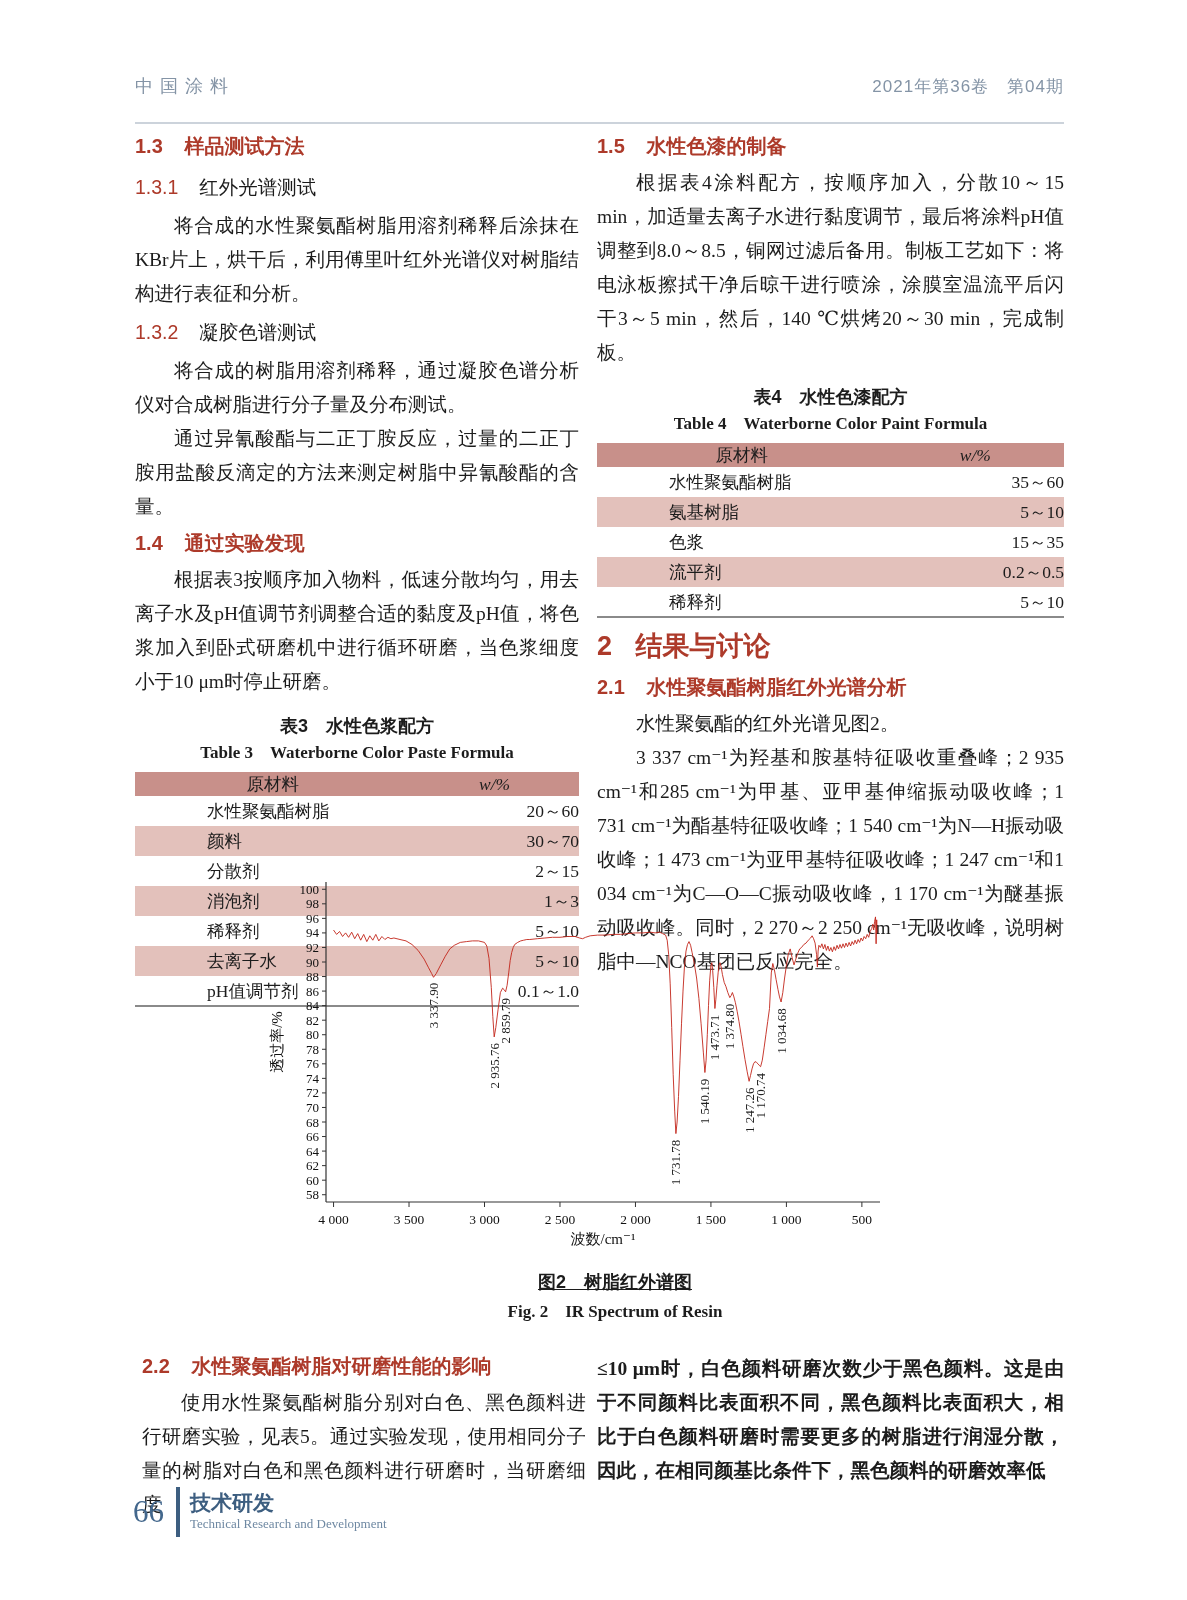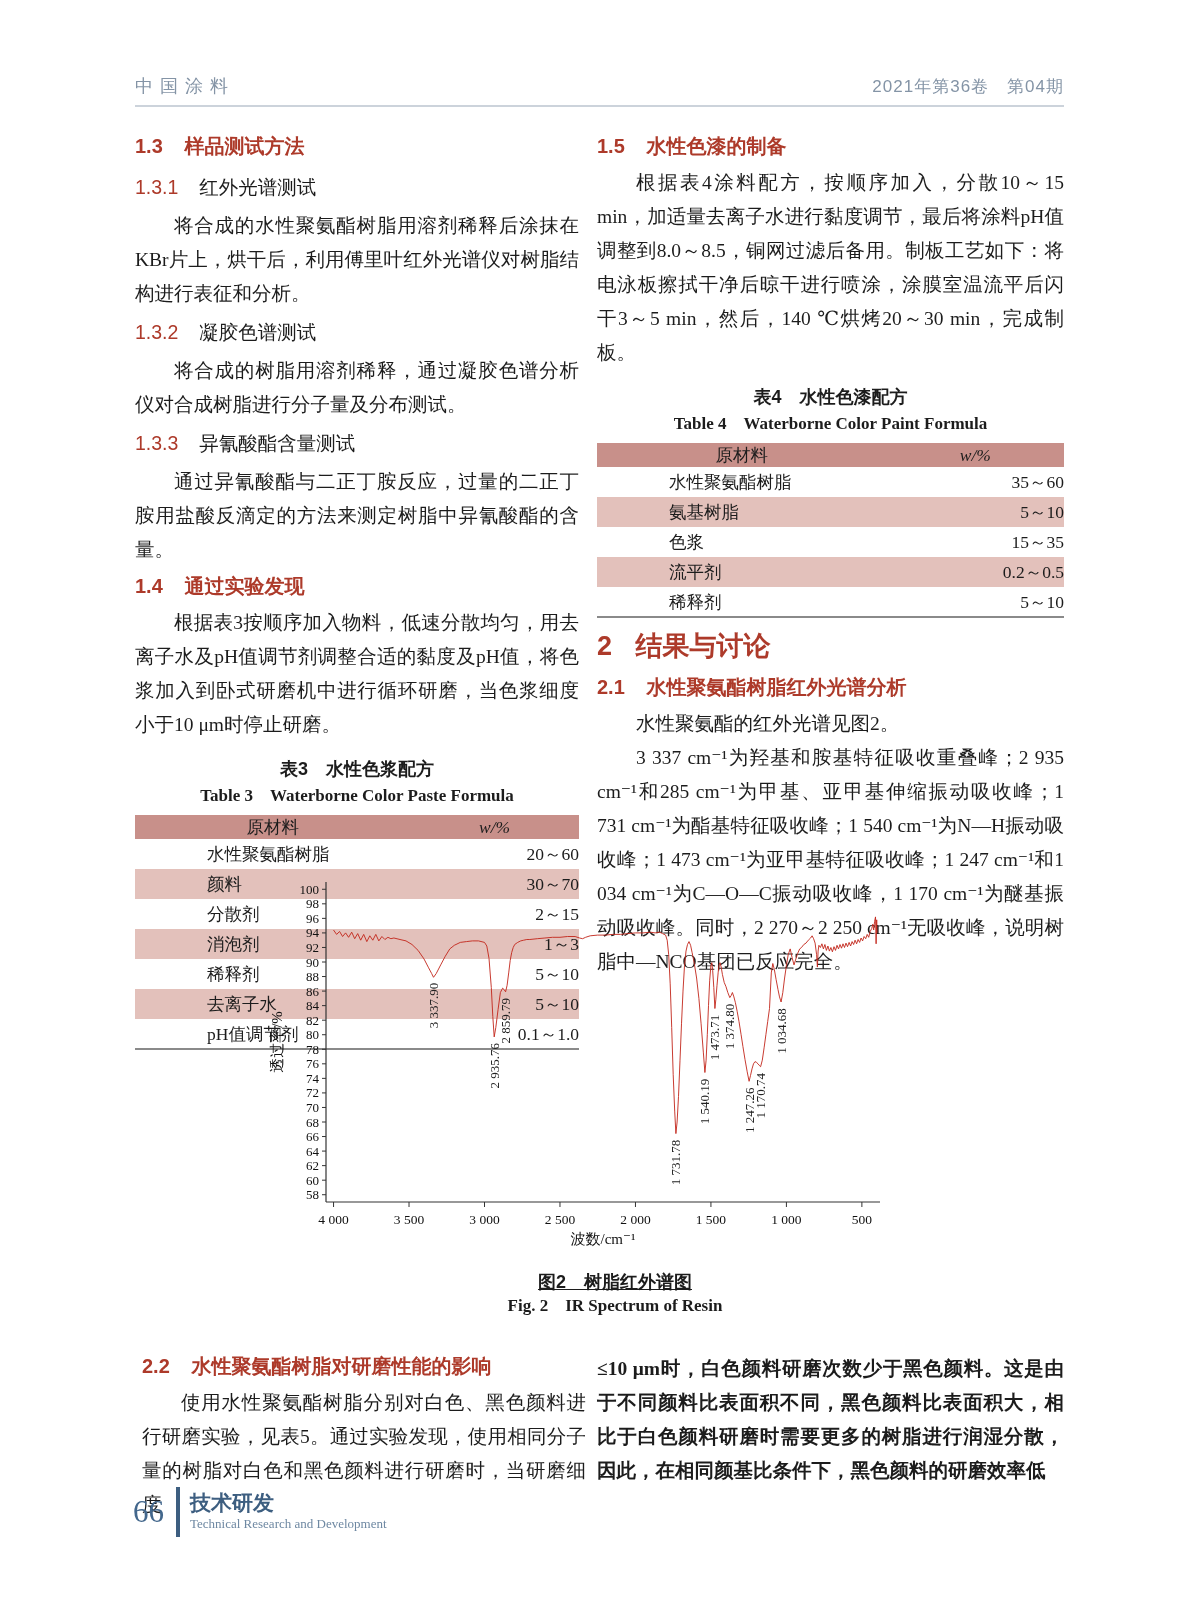--- a/index.html
+++ b/index.html
@@ -10,21 +10,21 @@
     --hdrgray:#8494a6;
     --tbl-head:#c8908a;
     --tbl-alt:#e3c1bb;
     --foot-blue:#43678c;
   }
   *{box-sizing:border-box;margin:0;padding:0;}
   body{background:#fff;font-family:var(--serif);color:var(--ink);}
   .page{position:relative;width:1187px;height:1600px;background:#fff;outline:1px solid #d9d9d9;overflow:hidden;}
 
   
-  .page-header{position:absolute;left:135px;right:123px;top:74px;display:flex;justify-content:space-between;align-items:flex-end;padding-bottom:7px;border-bottom:2px solid #ccd3db;}
+  .page-header{position:absolute;left:135px;right:123px;top:74px;display:flex;justify-content:space-between;align-items:flex-end;padding-bottom:24px;border-bottom:2px solid #ccd3db;}
   .journal-name{font-family:var(--sans);font-size:18px;letter-spacing:7px;color:var(--hdrgray);}
   .issue-info{font-family:var(--sans);font-size:17px;letter-spacing:1px;color:var(--hdrgray);}
 
   
   .col{position:absolute;}
   .col-l1{left:135px;top:127px;width:444px;}
   .col-r1{left:597px;top:127px;width:467px;}
   .col-l2{left:142px;top:1347px;width:444px;}
   .col-r2{left:597px;top:1352px;width:467px;}
 
@@ -47,21 +47,21 @@
   table.formula td.c1{padding-left:72px;text-align:left;}
   table.formula td.c2{text-align:right;}
   table.formula col.c1{width:62%;}
   table.formula tr.alt td{background:var(--tbl-alt);}
 
   
   .figure-block{position:absolute;left:135px;top:874px;width:960px;}
   .chart-wrap{margin-left:133px;width:630px;}
   .fig-caps{text-align:center;margin-top:14px;}
   .fig-cap-zh{font-family:var(--sans);font-weight:bold;font-size:18px;text-decoration:underline;}
-  .fig-cap-en{font-weight:bold;font-size:17px;}
+  .fig-cap-en{font-weight:bold;font-size:17px;margin-top:6px;}
 
   
   .page-footer{position:absolute;left:133px;top:1487px;display:flex;align-items:center;}
   .page-num{font-size:31px;color:var(--foot-blue);margin-right:12px;}
   .foot-bar{width:4px;height:50px;background:#3d5e80;margin-right:10px;}
   .foot-title{font-family:var(--sans);font-weight:bold;font-size:21px;color:#3d5e80;line-height:24px;}
   .foot-sub{font-size:13px;color:#6e88a2;line-height:18px;}
 </style>
 </head>
 <body>
@@ -81,24 +81,20 @@
     <div class="h3">
       <span class="num">1.3.1</span>
       <span>红外光谱测试</span>
     </div>
     <p class="para">将合成的水性聚氨酯树脂用溶剂稀释后涂抹在KBr片上，烘干后，利用傅里叶红外光谱仪对树脂结构进行表征和分析。</p>
     <div class="h3">
       <span class="num">1.3.2</span>
       <span>凝胶色谱测试</span>
     </div>
     <p class="para">将合成的树脂用溶剂稀释，通过凝胶色谱分析仪对合成树脂进行分子量及分布测试。</p>
-    <div class="h3">
-      <span class="num">1.3.3</span>
-      <span>异氰酸酯含量测试</span>
-    </div>
     <p class="para">通过异氰酸酯与二正丁胺反应，过量的二正丁胺用盐酸反滴定的方法来测定树脂中异氰酸酯的含量。</p>
     <div class="h2">
       <span class="num">1.4</span>
       <span>通过实验发现</span>
     </div>
     <p class="para">根据表3按顺序加入物料，低速分散均匀，用去离子水及pH值调节剂调整合适的黏度及pH值，将色浆加入到卧式研磨机中进行循环研磨，当色浆细度小于10 μm时停止研磨。</p>
 
     <div class="tbl-cap-zh">表3　水性色浆配方</div>
     <div class="tbl-cap-en">Table 3　Waterborne Color Paste Formula</div>
     <table class="formula">

